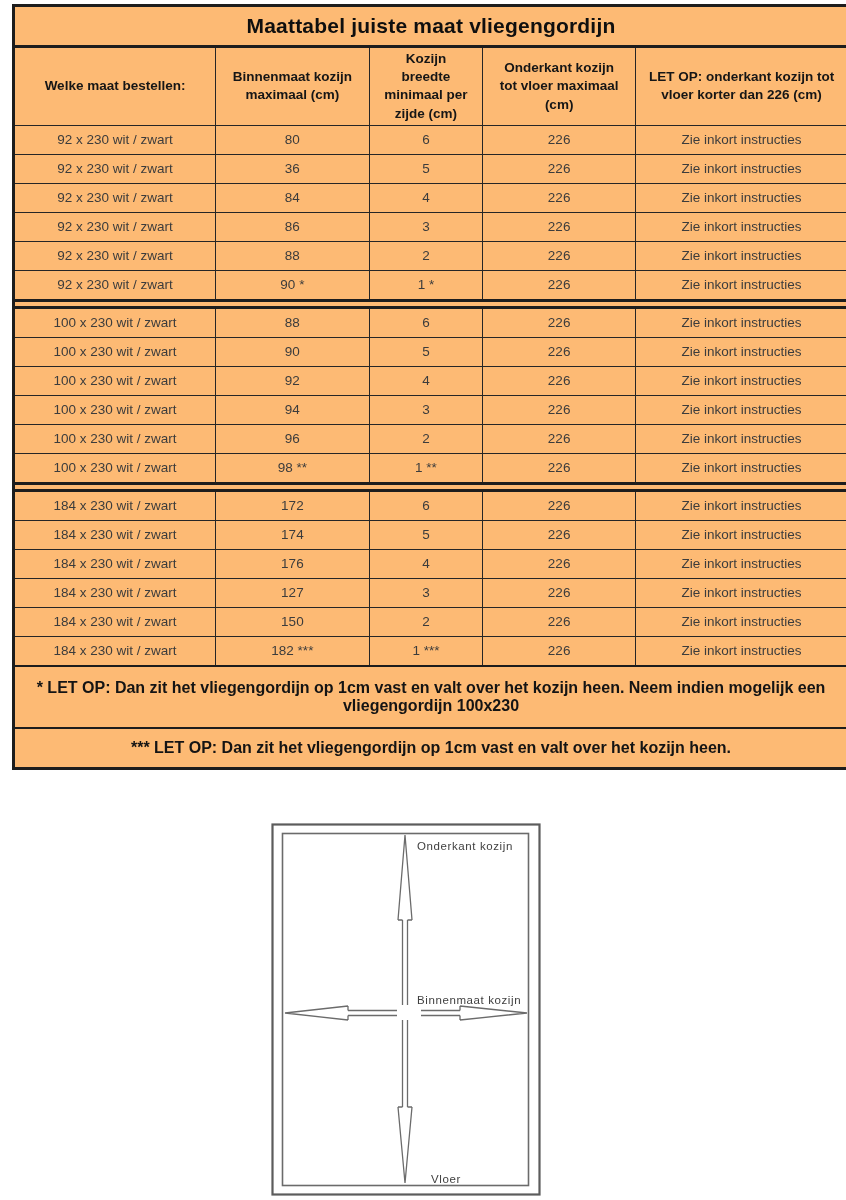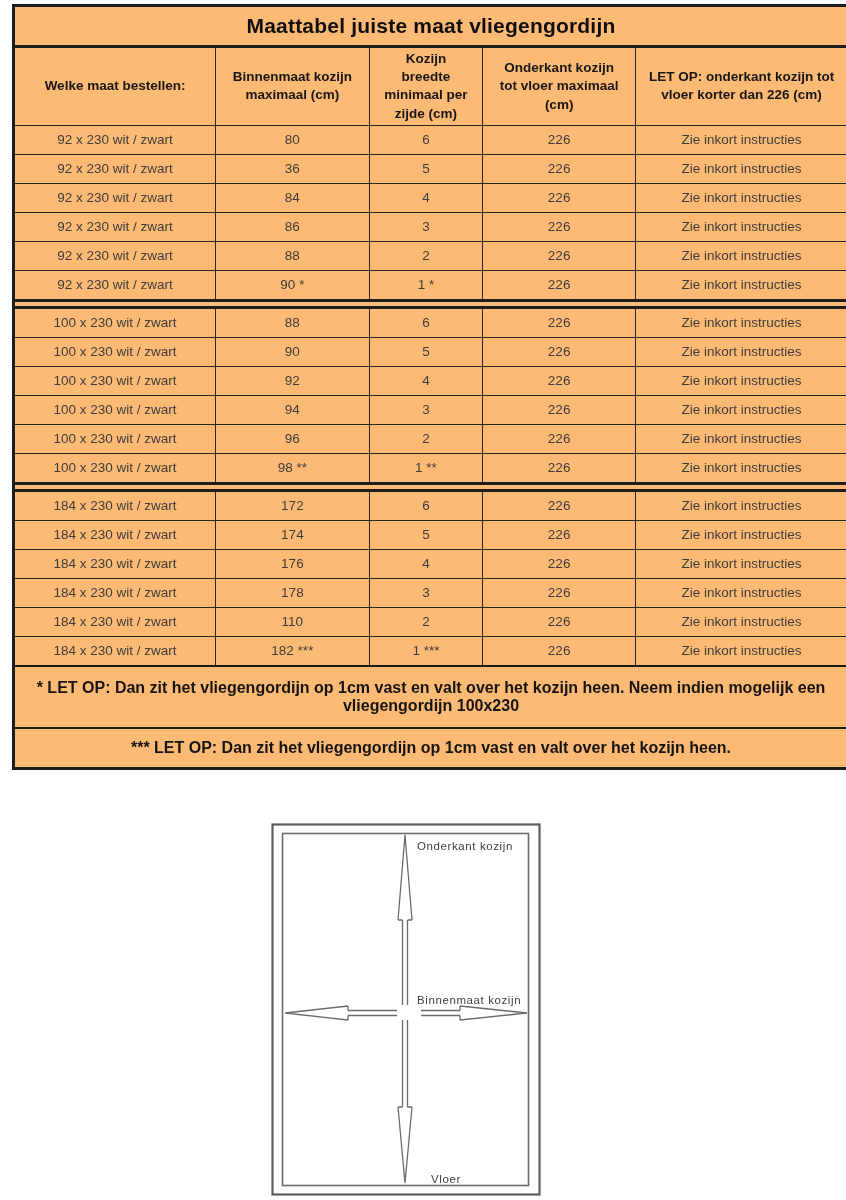--- a/index.html
+++ b/index.html
@@ -222,28 +222,28 @@
     </tr>
     <tr>
       <td>184 x 230 wit / zwart</td>
       <td>176</td>
       <td>4</td>
       <td>226</td>
       <td>Zie inkort instructies</td>
     </tr>
     <tr>
       <td>184 x 230 wit / zwart</td>
-      <td>178</td>
+      <td>127</td>
       <td>3</td>
       <td>226</td>
       <td>Zie inkort instructies</td>
     </tr>
     <tr>
       <td>184 x 230 wit / zwart</td>
-      <td>110</td>
+      <td>150</td>
       <td>2</td>
       <td>226</td>
       <td>Zie inkort instructies</td>
     </tr>
     <tr>
       <td>184 x 230 wit / zwart</td>
       <td>182 ***</td>
       <td>1 ***</td>
       <td>226</td>
       <td>Zie inkort instructies</td>

